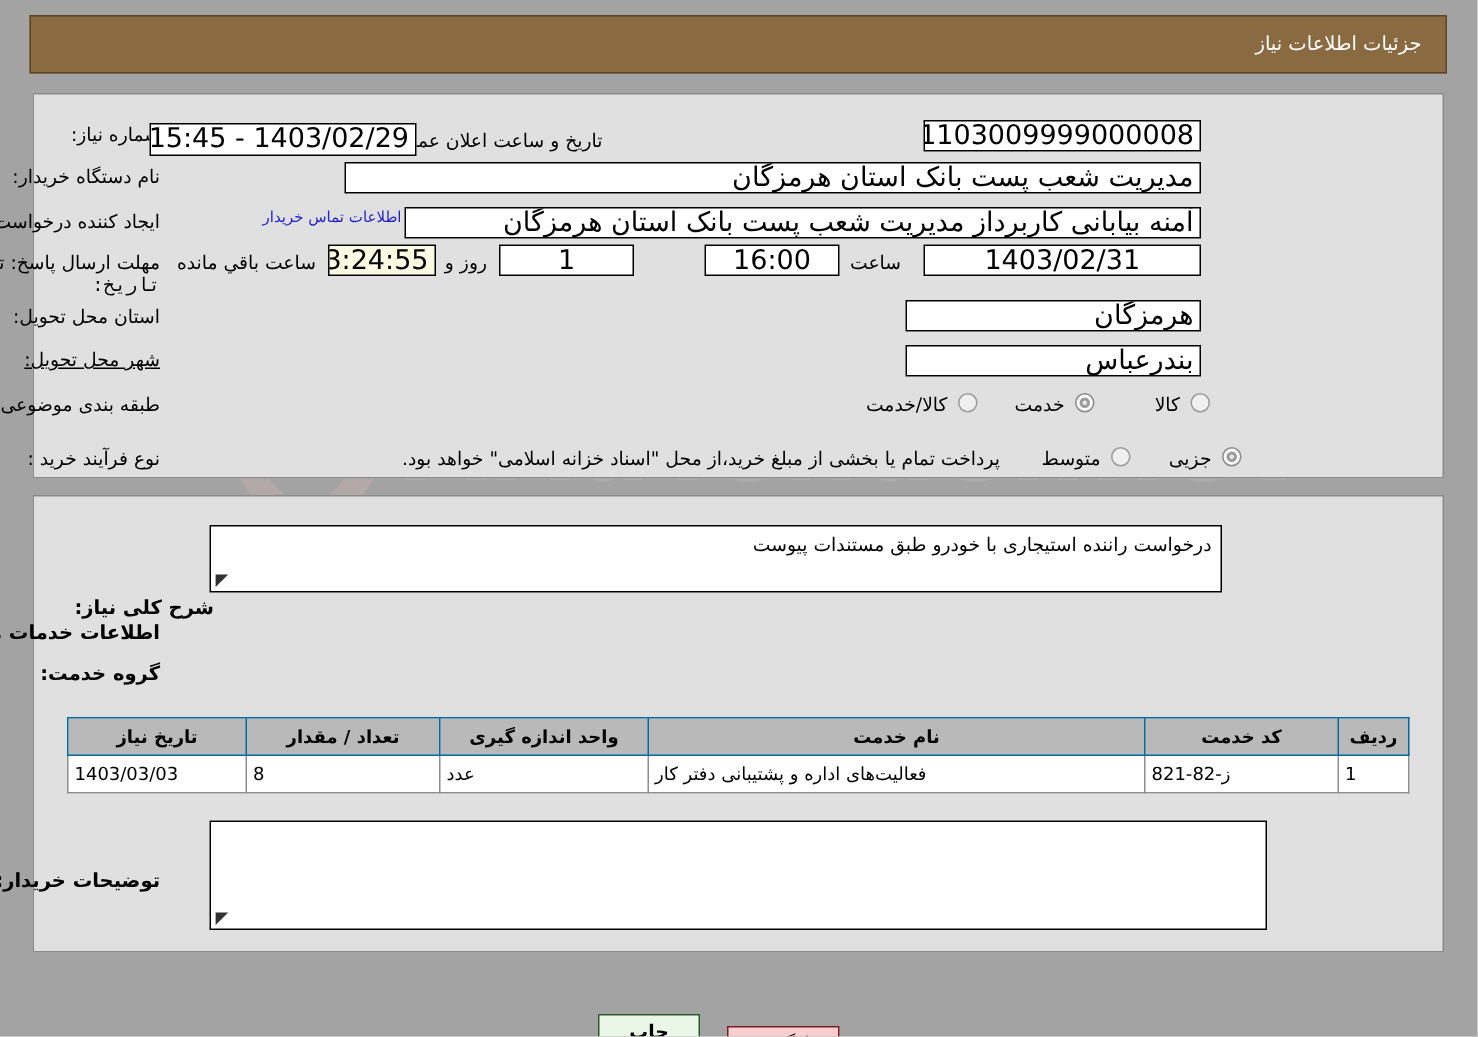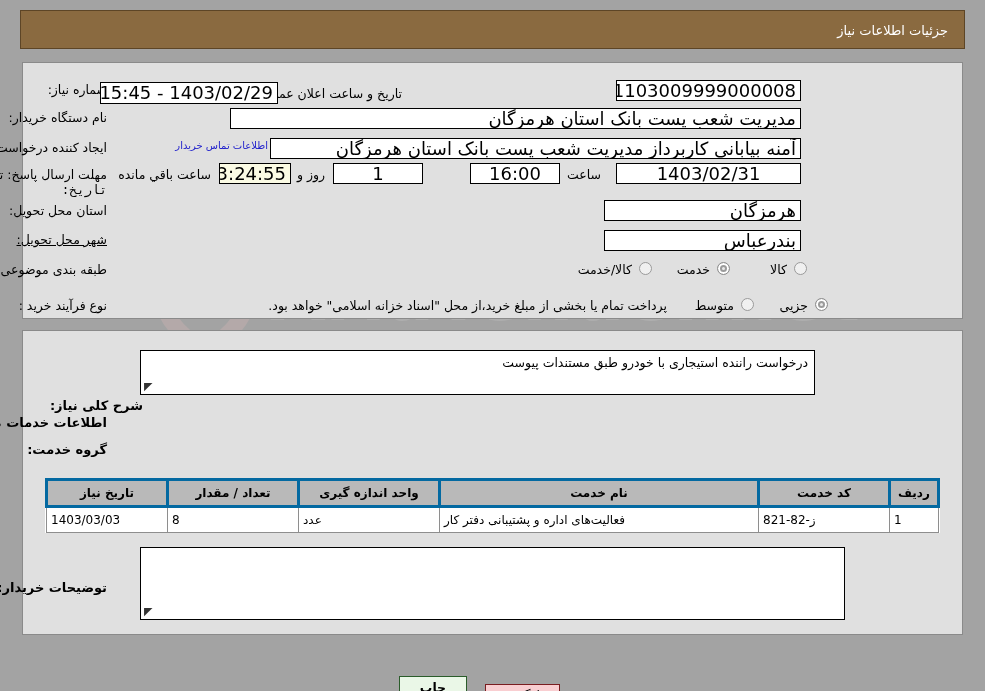--- a/index.html
+++ b/index.html
@@ -126,21 +126,21 @@
 
   
   .grid {
     position: absolute;
     border-collapse: collapse;
     font-size: 12px;
     background: #ffffff;
   }
   .grid th {
     background: #b9b9b9;
-    border: 3px solid #0369a1;
+    border: 1px solid #0369a1;
     font-weight: bold;
     color: #000;
     padding: 5px 4px;
     text-align: center;
     white-space: nowrap;
   }
   .grid td {
     background: #ffffff;
     border: 1px solid #8e8e8e;
     padding: 5px 4px;

